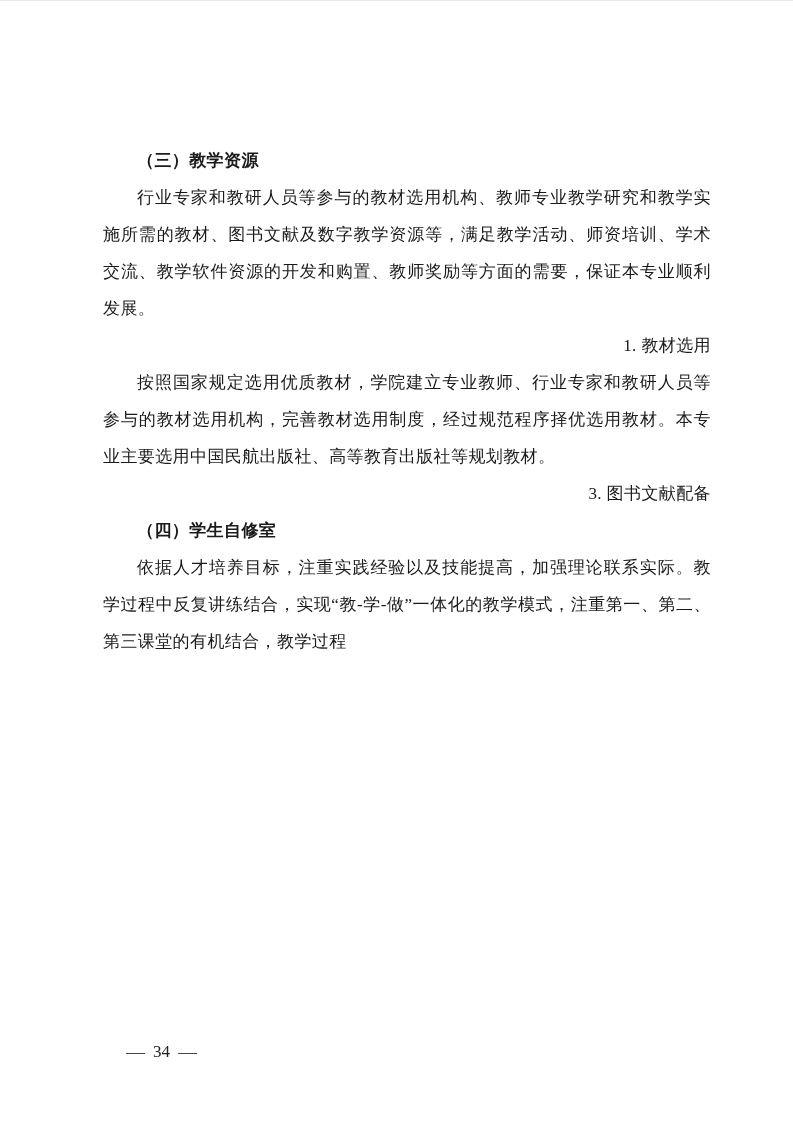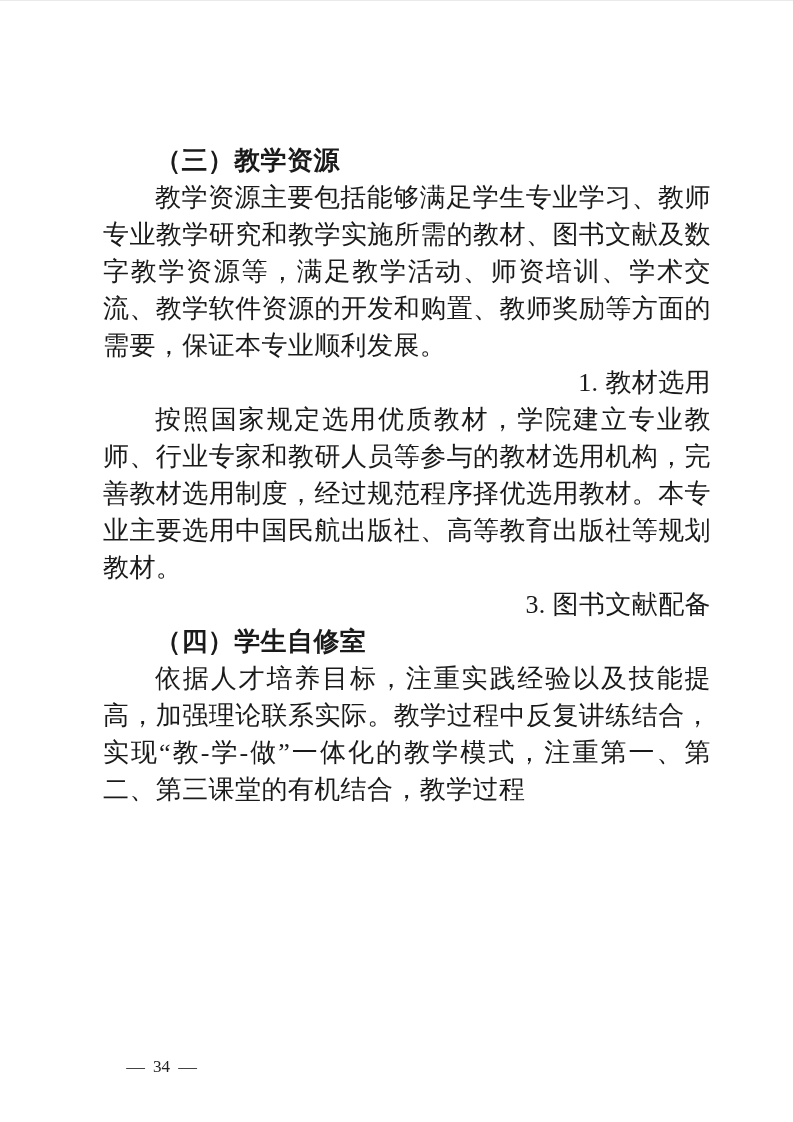--- a/index.html
+++ b/index.html
@@ -24,21 +24,21 @@
   }
   .content {
     position: absolute;
     left: 103px;
     top: 0;
     width: 608px;
     padding-top: 142px;
   }
   .content p {
     margin: 0;
-    font-size: 26px;
+    font-size: 17px;
     line-height: 37px;
     text-indent: 2em;
     text-align: justify;
     text-justify: inter-character;
     letter-spacing: 0.4px;
     word-break: break-all;
   }
   .content p.heading {
     font-weight: bold;
     text-align: left;
@@ -54,32 +54,32 @@
     color: #222222;
     font-family: "Liberation Serif", serif;
     white-space: nowrap;
   }
   .footer .dash {
     display: inline-block;
     transform: scaleX(1.1);
   }
   .footer .page-num {
     display: inline-block;
-    margin: 16px 9px;
+    margin: 1px 9px;
   }
 </style>
 </head>
 <body>
 
 <div class="page">
   <div class="scan-edge"></div>
 
   <div class="content">
     <p class="heading">（三）教学资源</p>
-    <p class="paragraph">教学资源主要包括能够满足学生专业学习、教师专业教学研究和教学实施所需的教材、图书文献及数字教学资源等，满足教学活动、师资培训、学术交流、教学软件资源的开发和购置、教师奖励等方面的需要，保证本专业顺利发展。</p>
+    <p class="paragraph">行业专家和教研人员等参与的教材选用机构、教师专业教学研究和教学实施所需的教材、图书文献及数字教学资源等，满足教学活动、师资培训、学术交流、教学软件资源的开发和购置、教师奖励等方面的需要，保证本专业顺利发展。</p>
     <p class="subheading">1. 教材选用</p>
     <p class="paragraph">按照国家规定选用优质教材，学院建立专业教师、行业专家和教研人员等参与的教材选用机构，完善教材选用制度，经过规范程序择优选用教材。本专业主要选用中国民航出版社、高等教育出版社等规划教材。</p>
     <p class="subheading">3. 图书文献配备</p>
     <p class="heading">（四）学生自修室</p>
     <p class="paragraph">依据人才培养目标，注重实践经验以及技能提高，加强理论联系实际。教学过程中反复讲练结合，实现“教-学-做”一体化的教学模式，注重第一、第二、第三课堂的有机结合，教学过程</p>
   </div>
 
   <div class="footer">
     <span class="dash">—</span><span class="page-num">34</span><span class="dash">—</span>
   </div>

